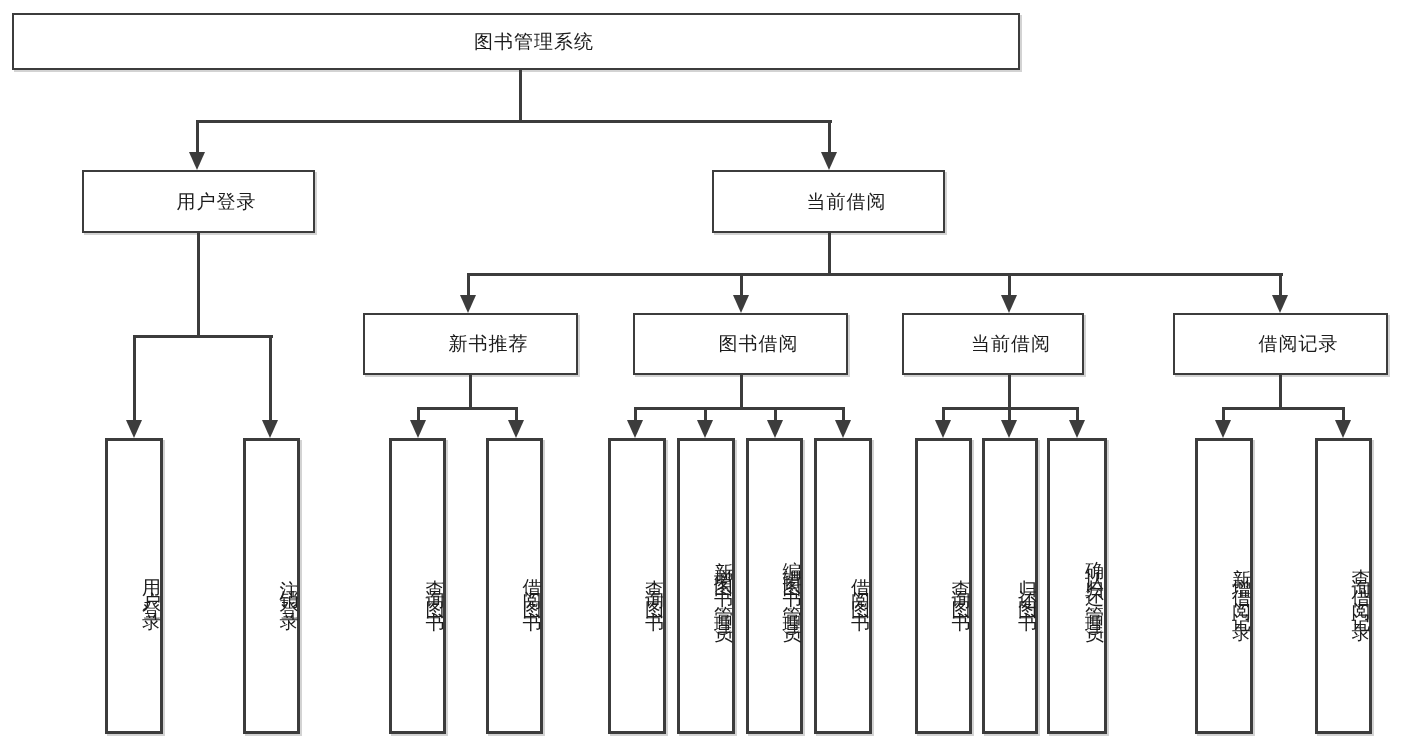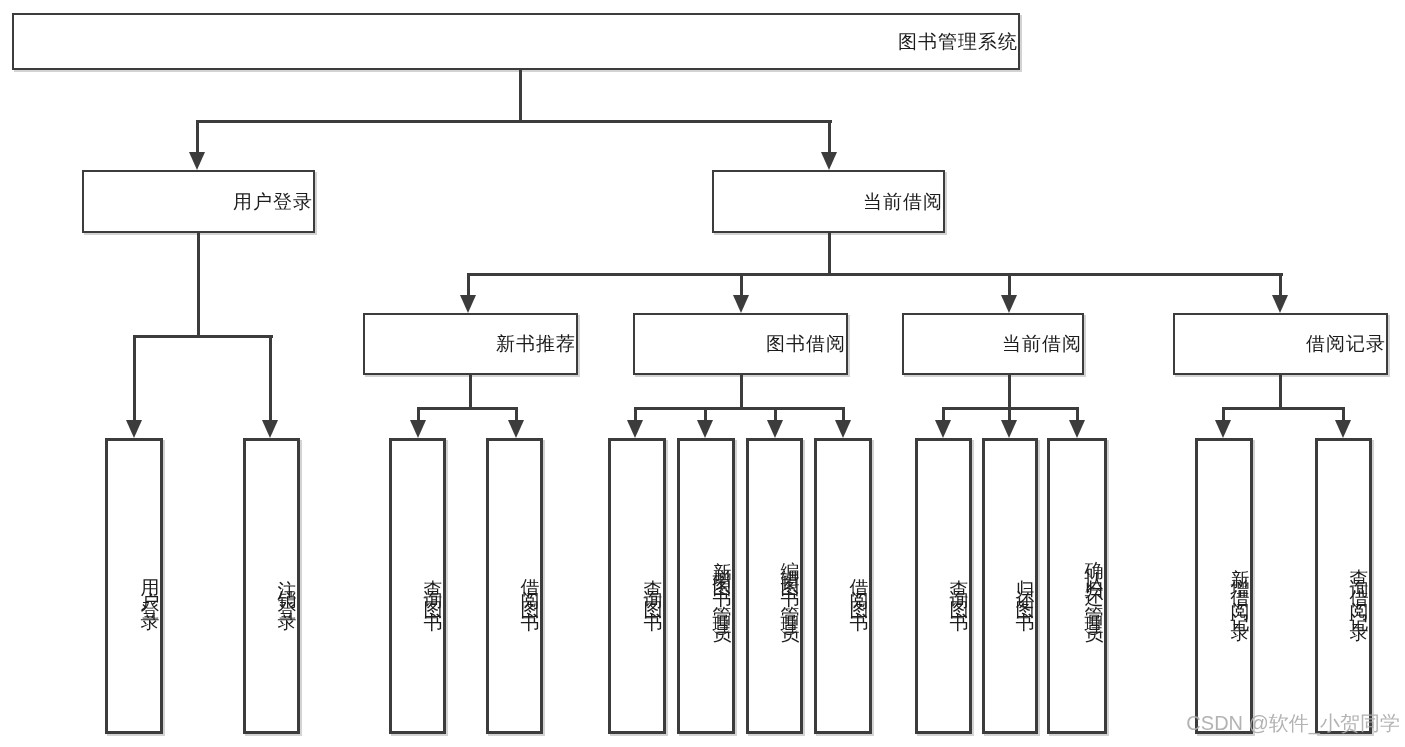--- a/index.html
+++ b/index.html
@@ -11,21 +11,21 @@
     font-family: "Liberation Sans", "DejaVu Sans", sans-serif;
     overflow: hidden;
   }
   .box {
     position: absolute;
     background: #ffffff;
     border: 2px solid #3c3c3c;
     box-sizing: border-box;
     display: flex;
     align-items: center;
-    justify-content: flex-end;
+    justify-content: center;
     font-size: 19px;
     color: #1c1c1c;
     box-shadow: 2px 2px 0 rgba(130,130,130,0.35);
     letter-spacing: 1px;
     padding-left: 36px;
   }
   .leaf {
     border-width: 3px;
   }
   .leaf .vtext {
@@ -182,15 +182,14 @@
   <div class="box leaf" style="left:1047px; top:438px; width:60px; height:296px;">
     <span class="vtext" style="letter-spacing:9px;">确认归还（管理员）</span>
   </div>
   <div class="box leaf" style="left:1195px; top:438px; width:58px; height:296px;">
     <span class="vtext">新增借阅记录</span>
   </div>
   <div class="box leaf" style="left:1315px; top:438px; width:57px; height:296px;">
     <span class="vtext">查询借阅记录</span>
   </div>
 
-  <div class="watermark">CSDN @软件_小贺同学</div>
 
 </div>
 
 </body></html>

